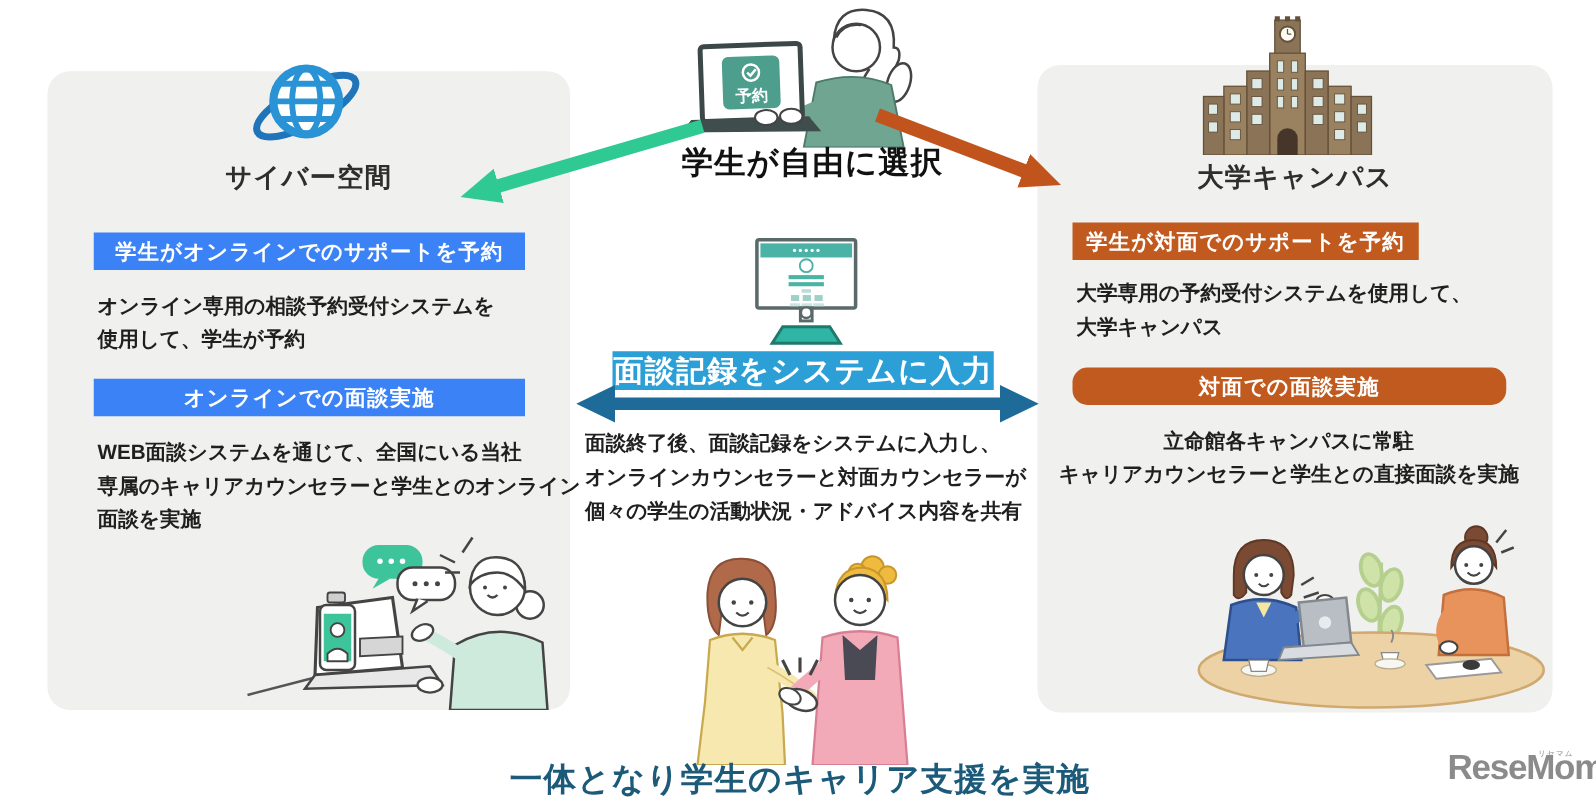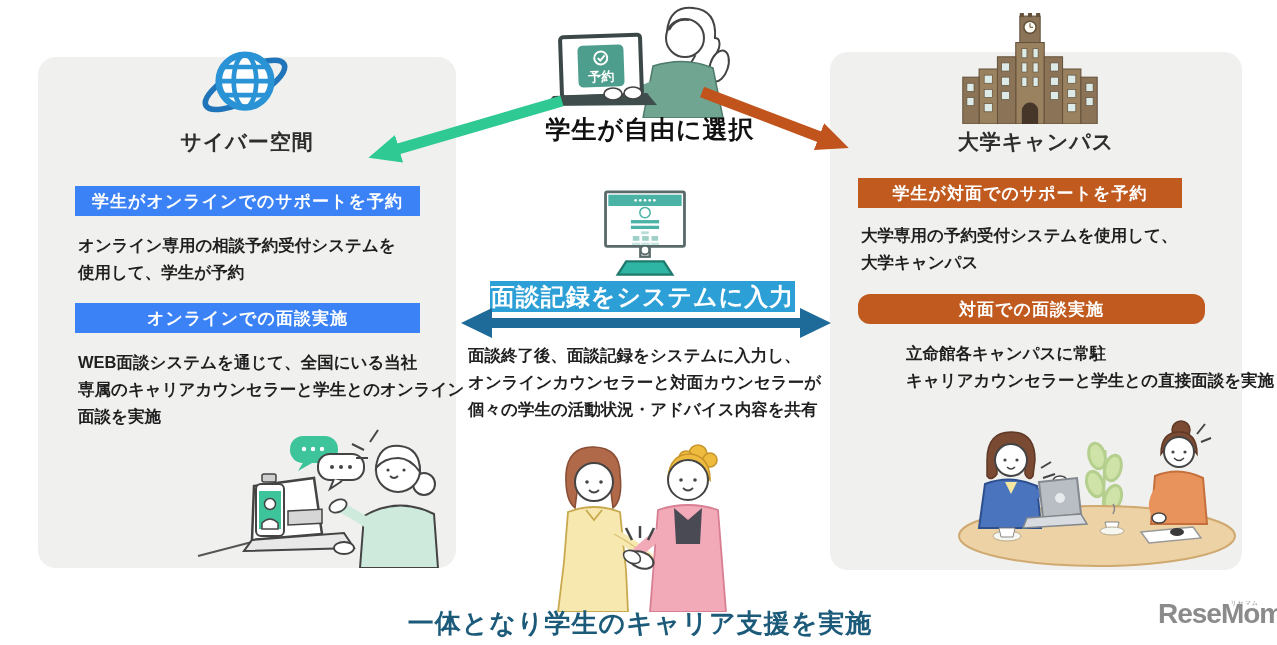--- a/index.html
+++ b/index.html
@@ -133,30 +133,30 @@
       <rect x="8" y="70" width="7" height="8"></rect>
         <rect x="8" y="84" width="7" height="8"></rect>
       <rect x="125" y="70" width="7" height="8"></rect>
         <rect x="125" y="84" width="7" height="8"></rect>
     </g>
     <path d="M62,110 v-13 a8,8 0 0 1 16,0 v13 Z" fill="#46362a"></path>
   </svg>
 
   <div class="side-title" style="left:830px;top:128px;width:412px;">大学キャンパス</div>
 
-  <div class="banner orange" style="left:858px;top:178px;width:324px;">学生が対面でのサポートを予約</div>
+  <div class="banner orange" style="left:858px;top:178px;width:277px;">学生が対面でのサポートを予約</div>
 
   <div class="body-text" style="left:861px;top:222px;">
     <div>大学専用の予約受付システムを使用して、</div>
     <div>大学キャンパス</div>
   </div>
 
   <div class="banner orange" style="left:858px;top:294px;width:347px;border-radius:12px;">対面での面談実施</div>
 
-  <div class="body-text" style="left:906px;top:340px;">
+  <div class="body-text" style="left:847px;top:340px;text-align:center;">
     <div>立命館各キャンパスに常駐</div>
     <div>キャリアカウンセラーと学生との直接面談を実施</div>
   </div>
 
   <svg class="illus" style="left:945px;top:420px;" width="305" height="150" viewBox="0 0 305 150">
 
     <g stroke="#b5cf8e" stroke-width="3" fill="#cfe3a8">
       <line x1="158" y1="100" x2="160" y2="30"></line>
       <ellipse cx="152" cy="36" rx="8" ry="13" transform="rotate(-15 152 36)"></ellipse>
       <ellipse cx="168" cy="48" rx="8" ry="13" transform="rotate(15 168 48)"></ellipse>

